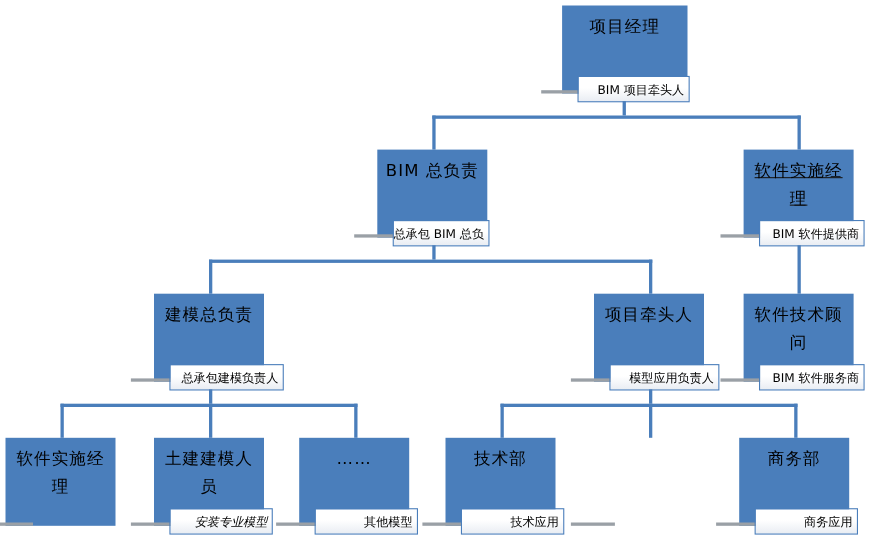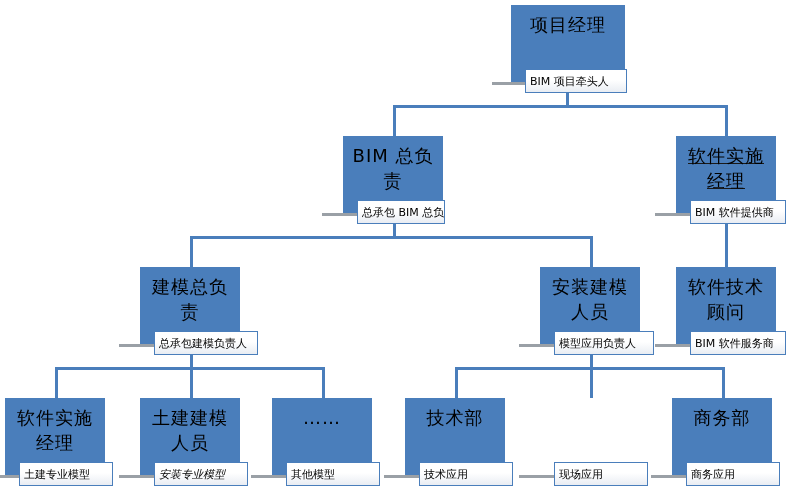--- a/index.html
+++ b/index.html
@@ -24,39 +24,39 @@
     background: #4a7ebb;
     color: #1a1a1a;
     display: flex;
     align-items: flex-start;
     justify-content: center;
     text-align: center;
     box-sizing: border-box;
     padding-top: 7px;
   }
   .node-label {
-    font-size: 18px;
+    font-size: 15px;
     line-height: 25px;
     letter-spacing: 1px;
     color: #000000;
     display: block;
     width: 100%;
     padding: 0 4px;
     box-sizing: border-box;
   }
 
   
   .callout {
     position: absolute;
     background: linear-gradient(to bottom, #ffffff 0%, #ffffff 45%, #e9edf3 100%);
     border: 1px solid #4a7ebb;
     box-sizing: border-box;
     display: flex;
     align-items: center;
-    justify-content: flex-start;
+    justify-content: flex-end;
     overflow: hidden;
     z-index: 5;
   }
   .callout-text {
     font-size: 11px;
     line-height: 13px;
     color: #000000;
     white-space: nowrap;
     padding: 0 4px;
   }
@@ -136,42 +136,39 @@
 
   <div class="node" style="left:140px; top:267px; width:100px; height:80px;">
     <span class="node-label">建模总负责</span>
   </div>
   <div class="leader" style="left:119px; top:344px; width:40px;"></div>
   <div class="callout" style="left:154px; top:331px; width:104px; height:24px;">
     <span class="callout-text">总承包建模负责人</span>
   </div>
 
   <div class="node" style="left:540px; top:267px; width:100px; height:80px;">
-    <span class="node-label">安装建模人员</span>
+    <span class="node-label">项目牵头人</span>
   </div>
   <div class="leader" style="left:519px; top:344px; width:40px;"></div>
   <div class="callout" style="left:554px; top:331px; width:100px; height:24px;">
     <span class="callout-text">模型应用负责人</span>
   </div>
 
   <div class="node" style="left:676px; top:267px; width:100px; height:80px;">
     <span class="node-label">软件技术顾问</span>
   </div>
   <div class="leader" style="left:655px; top:344px; width:40px;"></div>
   <div class="callout" style="left:690px; top:331px; width:96px; height:24px;">
     <span class="callout-text">BIM 软件服务商</span>
   </div>
 
   <div class="node" style="left:5px; top:398px; width:100px; height:80px;">
     <span class="node-label">软件实施经理</span>
   </div>
   <div class="leader" style="left:0px; top:475px; width:30px;"></div>
-  <div class="callout" style="left:19px; top:462px; width:94px; height:24px;">
-    <span class="callout-text">土建专业模型</span>
-  </div>
 
   <div class="node" style="left:140px; top:398px; width:100px; height:80px;">
     <span class="node-label">土建建模人员</span>
   </div>
   <div class="leader" style="left:119px; top:475px; width:40px;"></div>
   <div class="callout" style="left:154px; top:462px; width:94px; height:24px;font-style:italic;">
     <span class="callout-text">安装专业模型</span>
   </div>
 
   <div class="node" style="left:272px; top:398px; width:100px; height:80px;">
@@ -184,23 +181,20 @@
 
   <div class="node" style="left:405px; top:398px; width:100px; height:80px;justify-content:center;">
     <span class="node-label">技术部</span>
   </div>
   <div class="leader" style="left:384px; top:475px; width:40px;"></div>
   <div class="callout" style="left:419px; top:462px; width:94px; height:24px;">
     <span class="callout-text">技术应用</span>
   </div>
 
   <div class="leader" style="left:519px; top:475px; width:40px;"></div>
-  <div class="callout" style="left:554px; top:462px; width:94px; height:24px;">
-    <span class="callout-text">现场应用</span>
-  </div>
 
   <div class="node" style="left:672px; top:398px; width:100px; height:80px;">
     <span class="node-label">商务部</span>
   </div>
   <div class="leader" style="left:651px; top:475px; width:40px;"></div>
   <div class="callout" style="left:686px; top:462px; width:94px; height:24px;">
     <span class="callout-text">商务应用</span>
   </div>
 
 </div>

